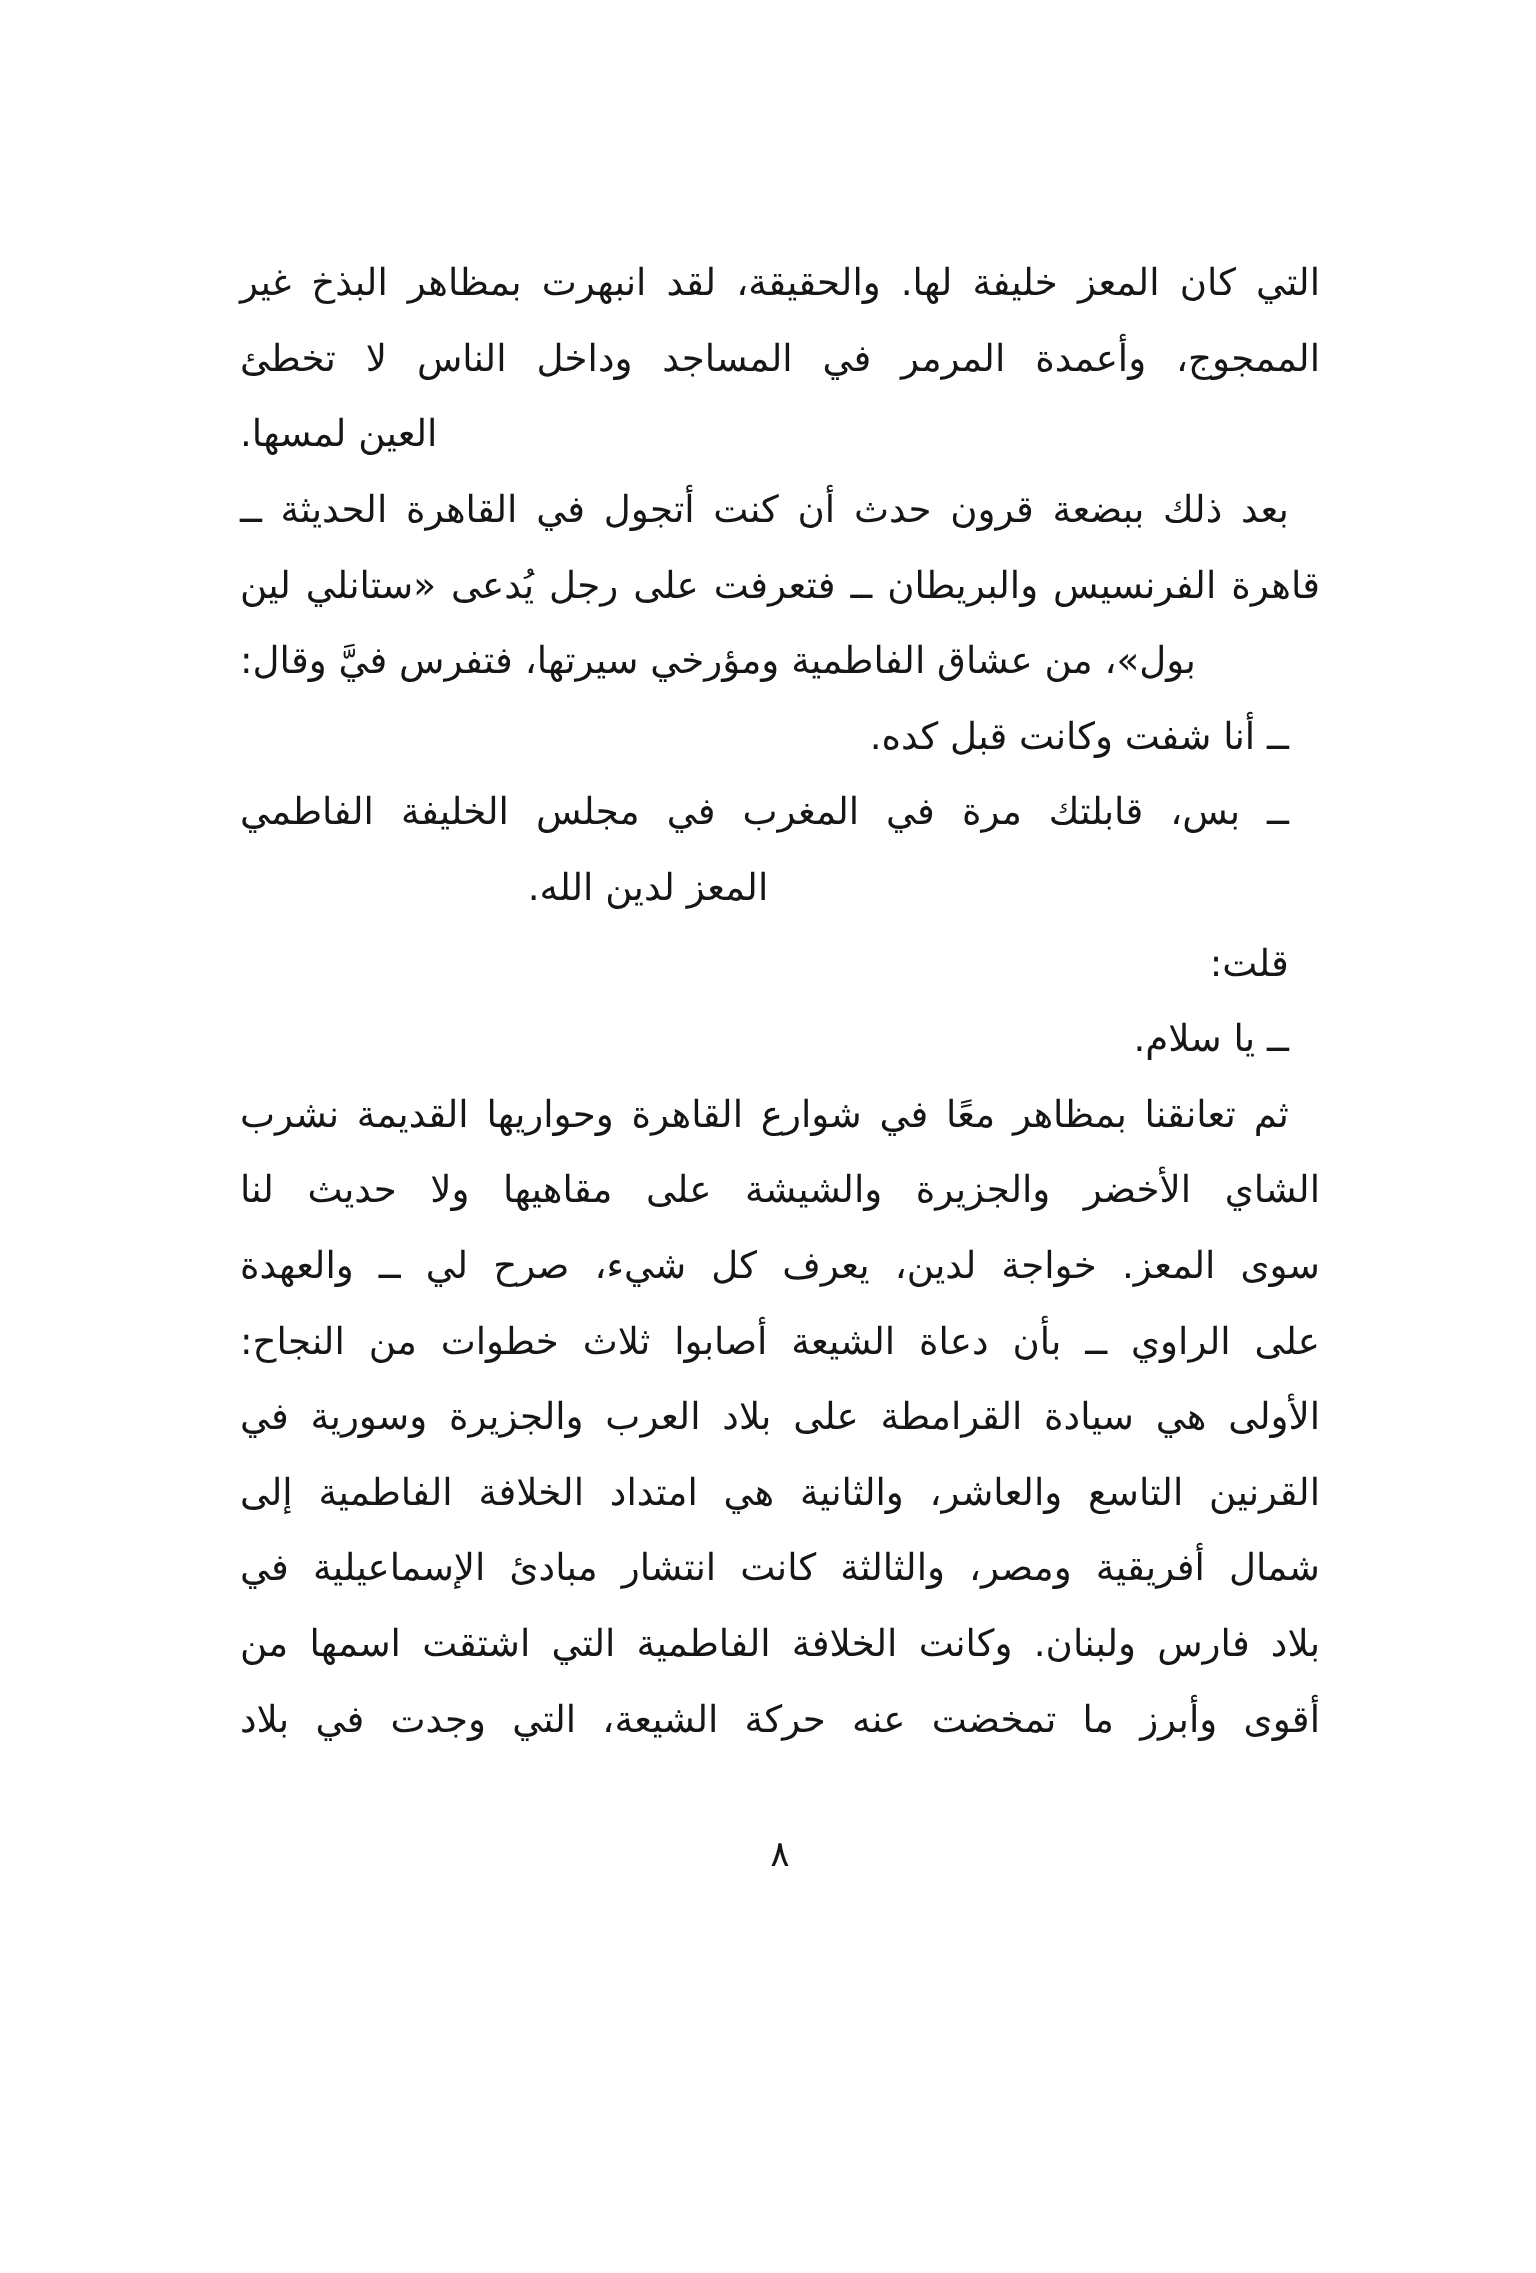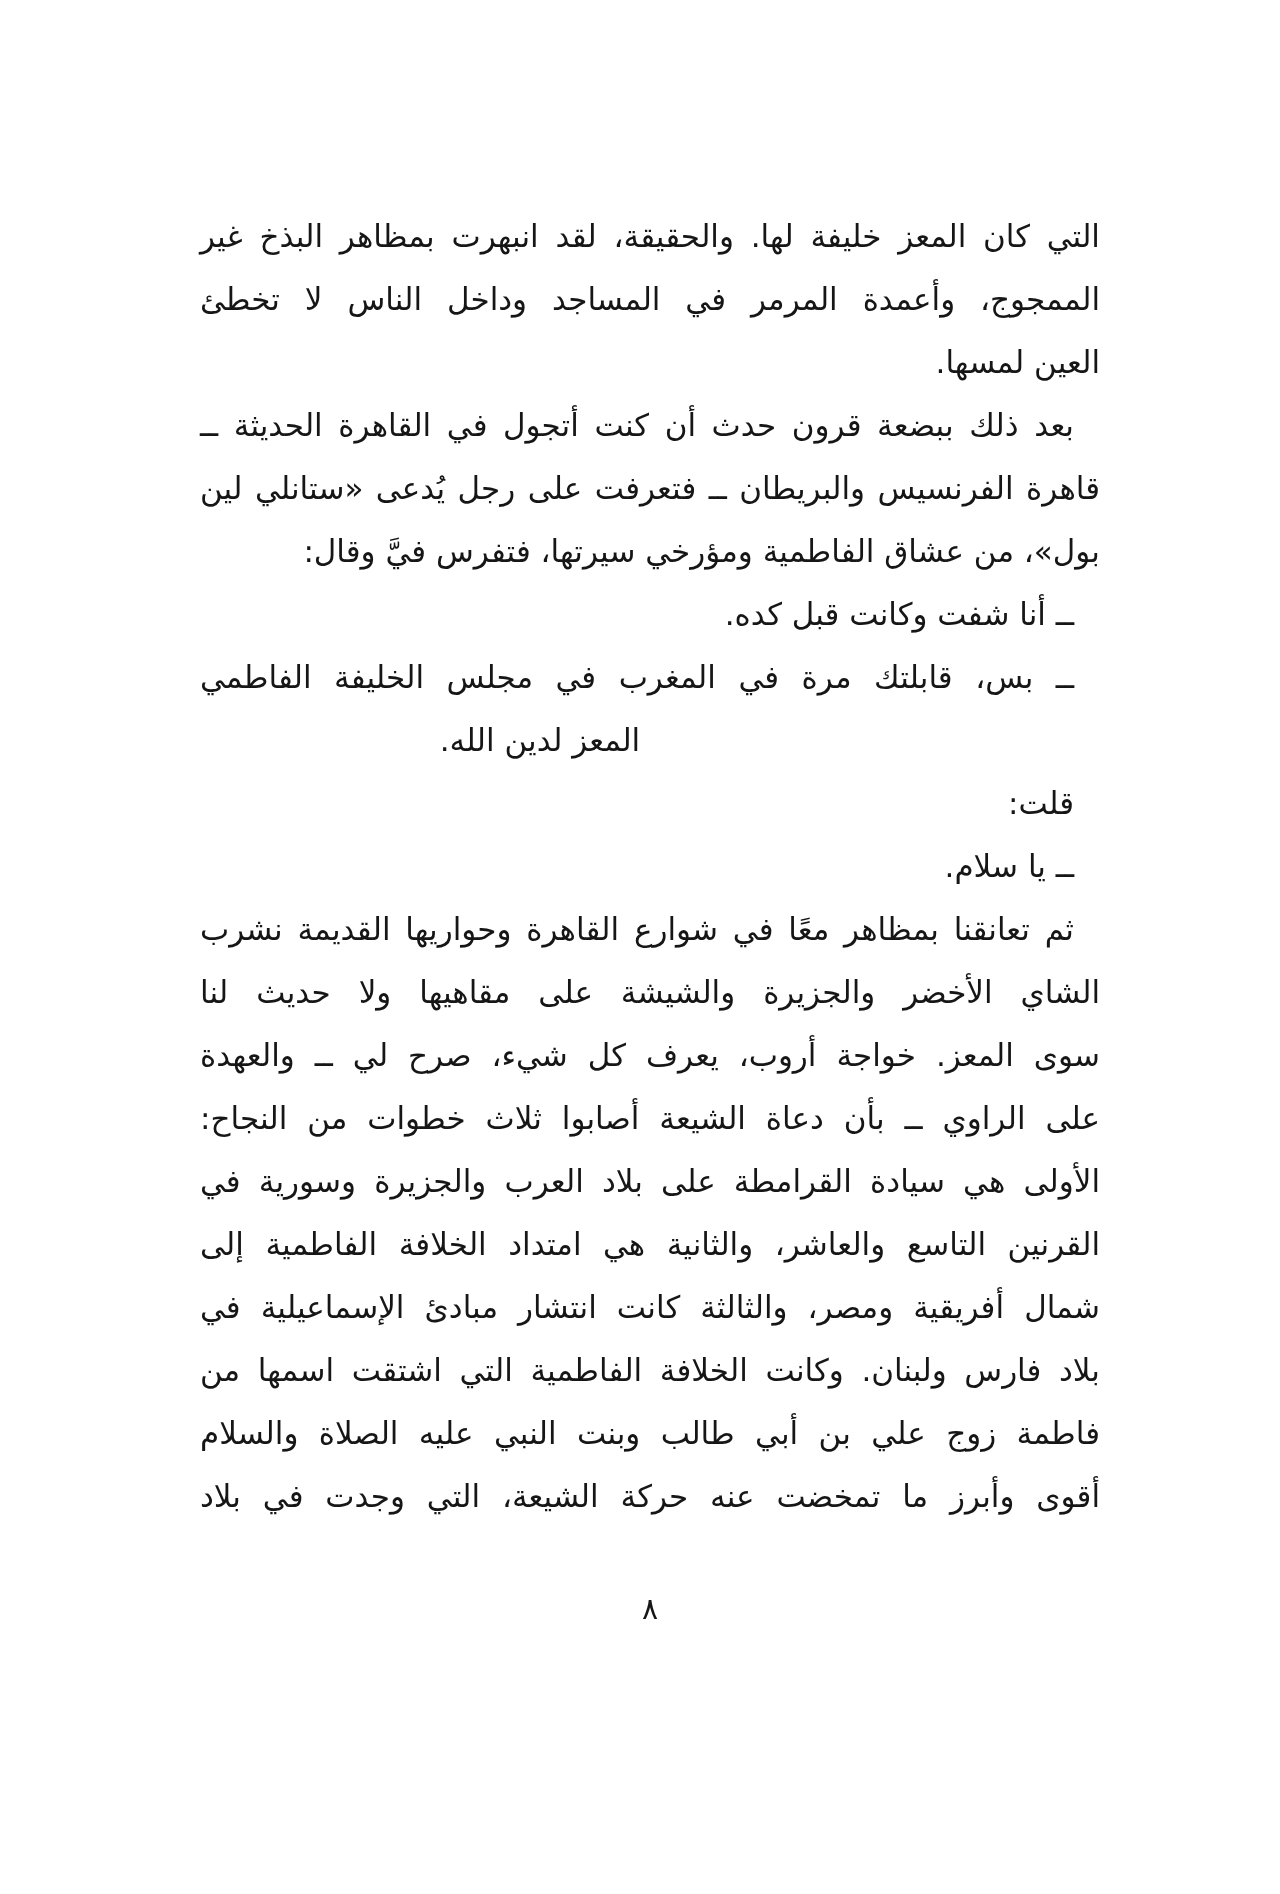--- a/index.html
+++ b/index.html
@@ -39,21 +39,21 @@
     text-align-last: justify;
   }
   
   .line.ji {
     text-align: justify;
     text-align-last: justify;
     text-indent: 26px;
   }
   
   .line.s {
-    text-align: right;
+    text-align: left;
   }
   
   .line.si {
     text-align: right;
     text-indent: 26px;
   }
   
   .line.sii {
     text-align: center;
     text-indent: 220px;
@@ -78,24 +78,23 @@
         <div class="line ji">بعد ذلك ببضعة قرون حدث أن كنت أتجول في القاهرة الحديثة ــ</div>
         <div class="line j">قاهرة الفرنسيس والبريطان ــ فتعرفت على رجل يُدعى «ستانلي لين</div>
         <div class="line s">بول»، من عشاق الفاطمية ومؤرخي سيرتها، فتفرس فيَّ وقال:</div>
         <div class="line si">ــ أنا شفت وكانت قبل كده.</div>
         <div class="line ji">ــ بس، قابلتك مرة في المغرب في مجلس الخليفة الفاطمي</div>
         <div class="line sii">المعز لدين الله.</div>
         <div class="line si">قلت:</div>
         <div class="line si">ــ يا سلام.</div>
         <div class="line ji">ثم تعانقنا بمظاهر معًا في شوارع القاهرة وحواريها القديمة نشرب</div>
         <div class="line j">الشاي الأخضر والجزيرة والشيشة على مقاهيها ولا حديث لنا</div>
-        <div class="line j">سوى المعز. خواجة أروب، يعرف كل شيء، صرح لي ــ والعهدة</div>
+        <div class="line j">سوى المعز. خواجة لدين، يعرف كل شيء، صرح لي ــ والعهدة</div>
         <div class="line j">على الراوي ــ بأن دعاة الشيعة أصابوا ثلاث خطوات من النجاح:</div>
         <div class="line j">الأولى هي سيادة القرامطة على بلاد العرب والجزيرة وسورية في</div>
         <div class="line j">القرنين التاسع والعاشر، والثانية هي امتداد الخلافة الفاطمية إلى</div>
         <div class="line j">شمال أفريقية ومصر، والثالثة كانت انتشار مبادئ الإسماعيلية في</div>
         <div class="line j">بلاد فارس ولبنان. وكانت الخلافة الفاطمية التي اشتقت اسمها من</div>
-        <div class="line j">فاطمة زوج علي بن أبي طالب وبنت النبي عليه الصلاة والسلام</div>
         <div class="line j">أقوى وأبرز ما تمخضت عنه حركة الشيعة، التي وجدت في بلاد</div>
       </main>
     <div class="page-number">٨</div>
   </div>
 </div>
 
 </body></html>

